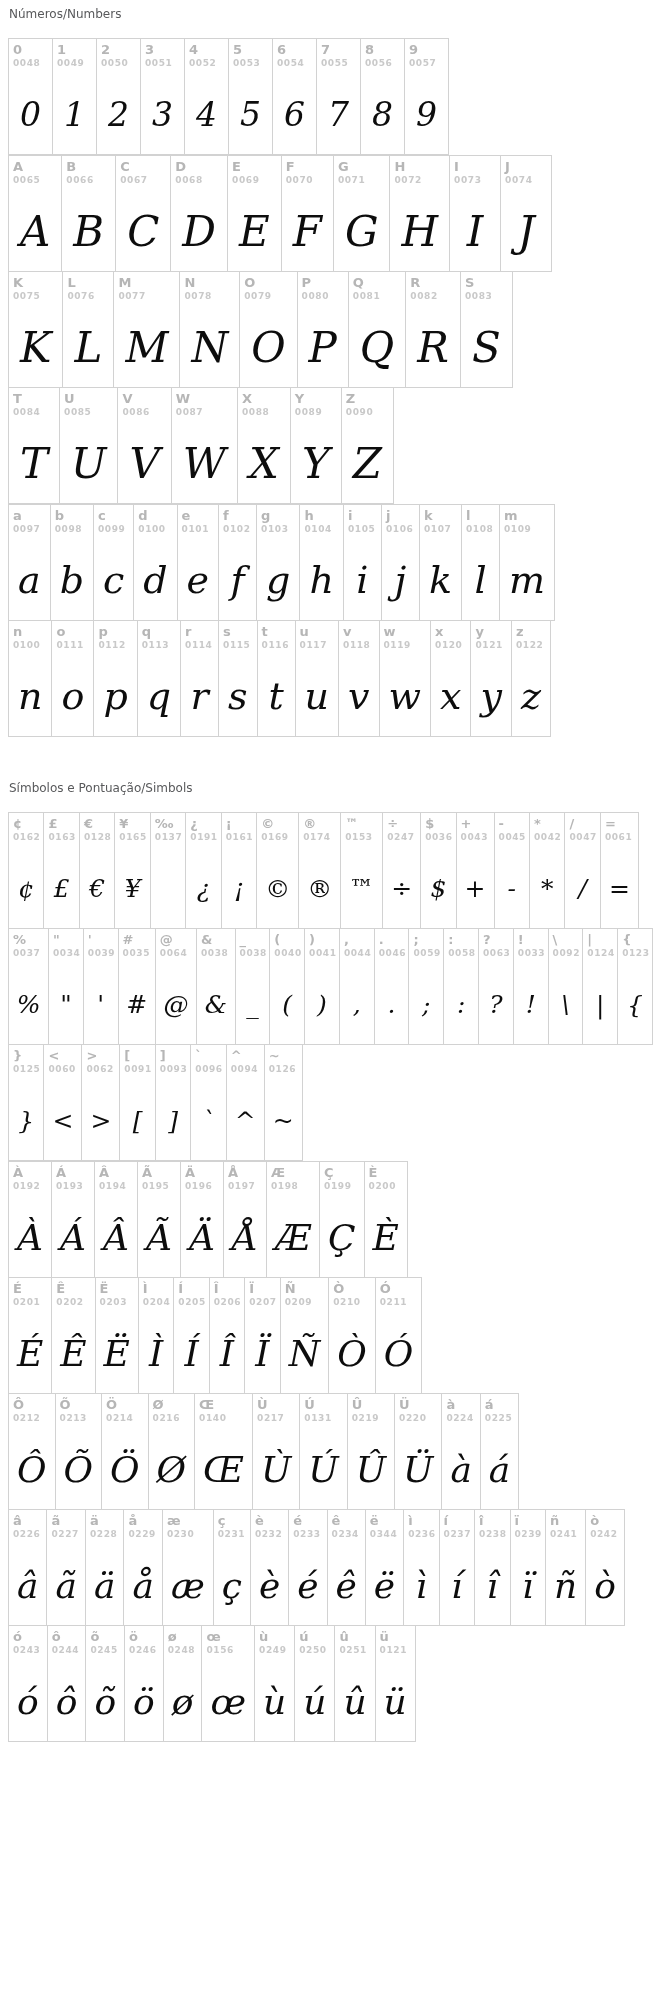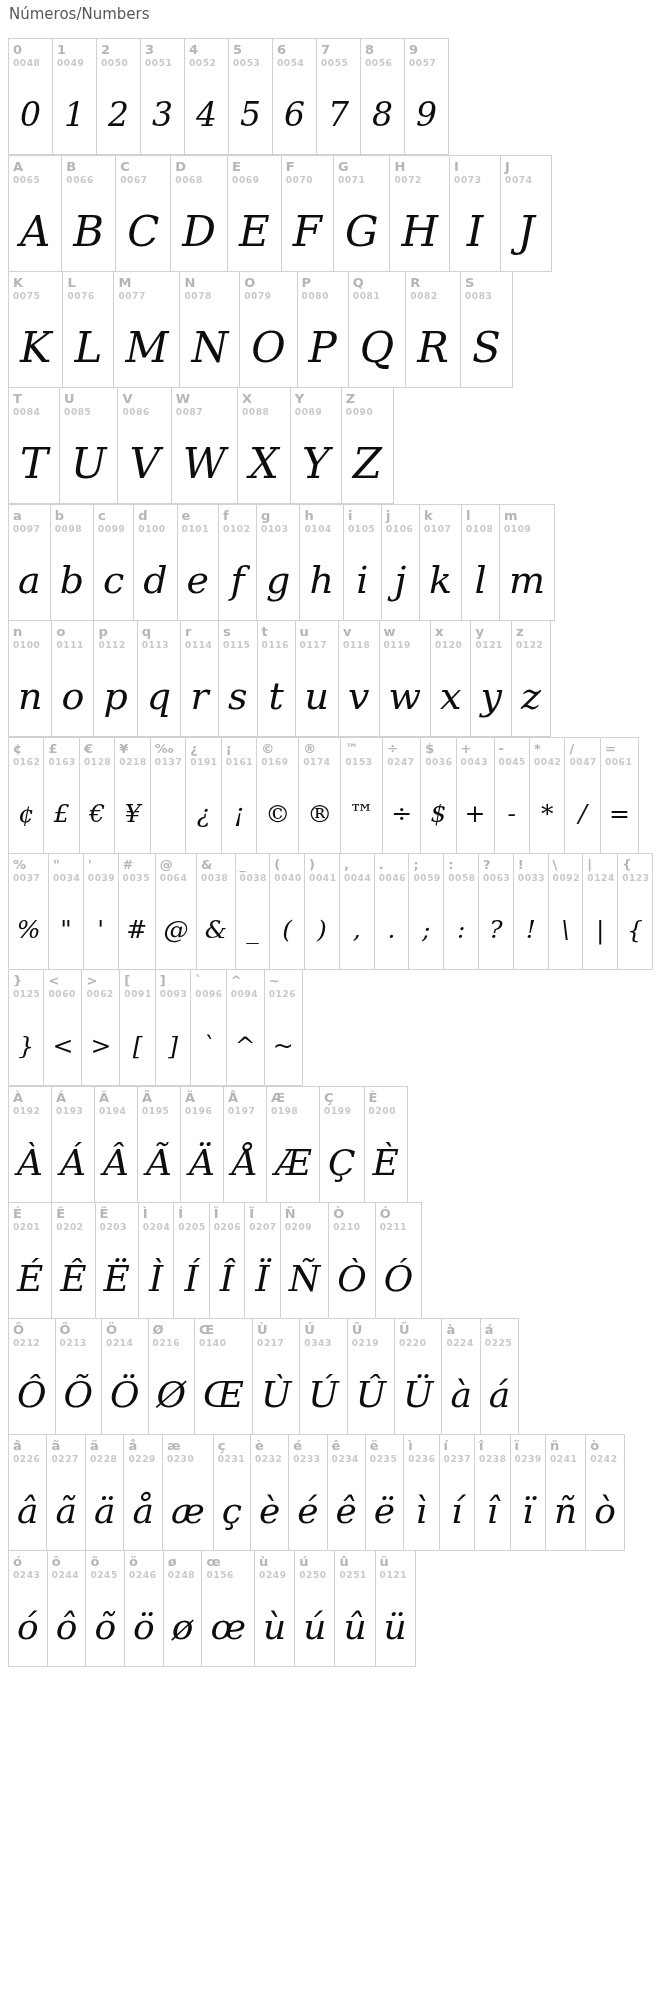--- a/index.html
+++ b/index.html
@@ -1,19 +1,19 @@
 <!DOCTYPE html>
 <html><head>
 <meta charset="utf-8">
 <style>
   html,body{margin:0;padding:0;background:#ffffff;}
   body{width:661px;font-family:"DejaVu Sans",sans-serif;}
   .wrap{padding:2px 8px 10px 8px;}
   .section-title{
-    color:#58595b;font-size:15px;font-weight:400;
+    color:#58595b;font-size:12px;font-weight:400;
     margin:42px 0 15px 1px;line-height:18px;
     font-family:"DejaVu Sans",sans-serif;
   }
   .section:first-child .section-title{margin-top:3px;}
   .grid-row{display:flex;align-items:stretch;}
   .grid-row + .grid-row{margin-top:-1px;}
   .cell{
     border:1px solid #d2d2d2;background:#fff;
     box-sizing:border-box;display:flex;flex-direction:column;
     min-height:117px;
@@ -496,20 +496,21 @@
         <div class="cell">
           <div class="cell-head">
             <span class="cell-char">z</span>
             <span class="cell-code">0122</span>
           </div>
           <div class="cell-glyph">z</div>
         </div>
       </div>
     </section>
     <section class="section sec-simbols">
+      <h2 class="section-title">Símbolos e Pontuação/Simbols</h2>
       <div class="grid-row">
         <div class="cell">
           <div class="cell-head">
             <span class="cell-char">¢</span>
             <span class="cell-code">0162</span>
           </div>
           <div class="cell-glyph">¢</div>
         </div>
         <div class="cell">
           <div class="cell-head">
@@ -521,21 +522,21 @@
         <div class="cell">
           <div class="cell-head">
             <span class="cell-char">€</span>
             <span class="cell-code">0128</span>
           </div>
           <div class="cell-glyph">€</div>
         </div>
         <div class="cell">
           <div class="cell-head">
             <span class="cell-char">¥</span>
-            <span class="cell-code">0218</span>
+            <span class="cell-code">0165</span>
           </div>
           <div class="cell-glyph">¥</div>
         </div>
         <div class="cell">
           <div class="cell-head">
             <span class="cell-char">‰</span>
             <span class="cell-code">0137</span>
           </div>
           <div class="cell-glyph"></div>
         </div>
@@ -988,21 +989,21 @@
         <div class="cell">
           <div class="cell-head">
             <span class="cell-char">Ù</span>
             <span class="cell-code">0217</span>
           </div>
           <div class="cell-glyph">Ù</div>
         </div>
         <div class="cell">
           <div class="cell-head">
             <span class="cell-char">Ú</span>
-            <span class="cell-code">0343</span>
+            <span class="cell-code">0131</span>
           </div>
           <div class="cell-glyph">Ú</div>
         </div>
         <div class="cell">
           <div class="cell-head">
             <span class="cell-char">Û</span>
             <span class="cell-code">0219</span>
           </div>
           <div class="cell-glyph">Û</div>
         </div>
@@ -1088,21 +1089,21 @@
         <div class="cell">
           <div class="cell-head">
             <span class="cell-char">ê</span>
             <span class="cell-code">0234</span>
           </div>
           <div class="cell-glyph">ê</div>
         </div>
         <div class="cell">
           <div class="cell-head">
             <span class="cell-char">ë</span>
-            <span class="cell-code">0235</span>
+            <span class="cell-code">0344</span>
           </div>
           <div class="cell-glyph">ë</div>
         </div>
         <div class="cell">
           <div class="cell-head">
             <span class="cell-char">ì</span>
             <span class="cell-code">0236</span>
           </div>
           <div class="cell-glyph">ì</div>
         </div>

